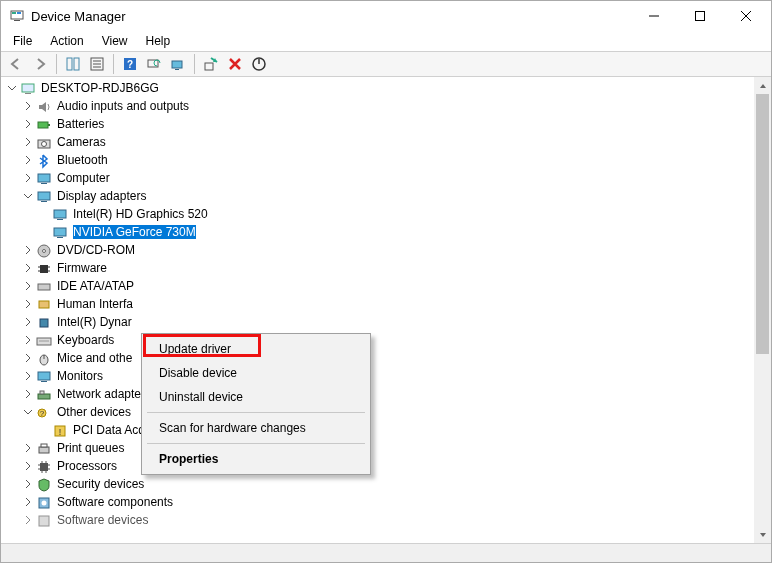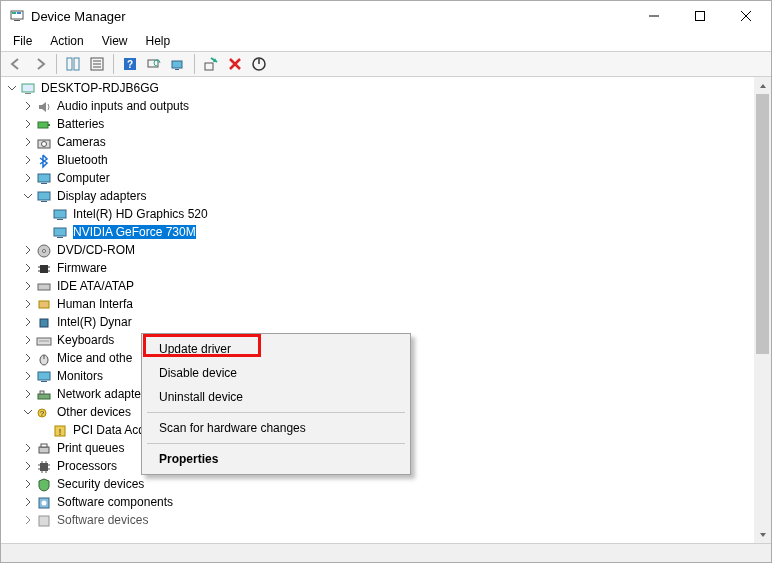--- a/index.html
+++ b/index.html
@@ -21,21 +21,21 @@
   .scrollbar-v { position:absolute; right:0; top:0; bottom:0; width:17px; background:#f0f0f0;}
   .scroll-up,.scroll-down{position:absolute; left:0; width:17px; height:17px; display:flex; align-items:center; justify-content:center;}
   .scroll-up{top:0;} .scroll-down{bottom:0;}
   .scroll-thumb{position:absolute; left:2px; right:2px; top:17px; height:260px; background:#c2c2c2;}
   .node { display:flex; align-items:flex-start; height:18px; padding-right:20px; white-space:nowrap;}
   .indent { display:inline-block; height:1px;}
   .exp { width:14px; height:14px; display:flex; align-items:center; justify-content:center; margin-right:0px;}
   .ico { width:18px; height:16px; display:flex; align-items:center; justify-content:center; margin-right:4px;}
   .lbl { font-size:12px; }
   .selected-dark .lbl { background:#0078d7; color:#fff; }
-  .context-menu { position:absolute; left:140px; top:256px; width:270px; background:#f2f2f2; border:1px solid #a0a0a0; box-shadow:4px 4px 4px rgba(0,0,0,0.25); padding:3px; z-index:10;}
+  .context-menu { position:absolute; left:140px; top:256px; width:230px; background:#f2f2f2; border:1px solid #a0a0a0; box-shadow:4px 4px 4px rgba(0,0,0,0.25); padding:3px; z-index:10;}
   .ctx-item { padding:5px 14px; font-size:12px; }
   .ctx-item.bold { font-weight:bold;}
   .ctx-sep { height:1px; background:#c8c8c8; margin:3px 2px;}
   .highlight-box { position:absolute; border:3px solid #e11; pointer-events:none; z-index:11;}
   .svg-ico { width:16px; height:16px; }
 </style>
 </head>
 <body>
 
 <div class="window">

